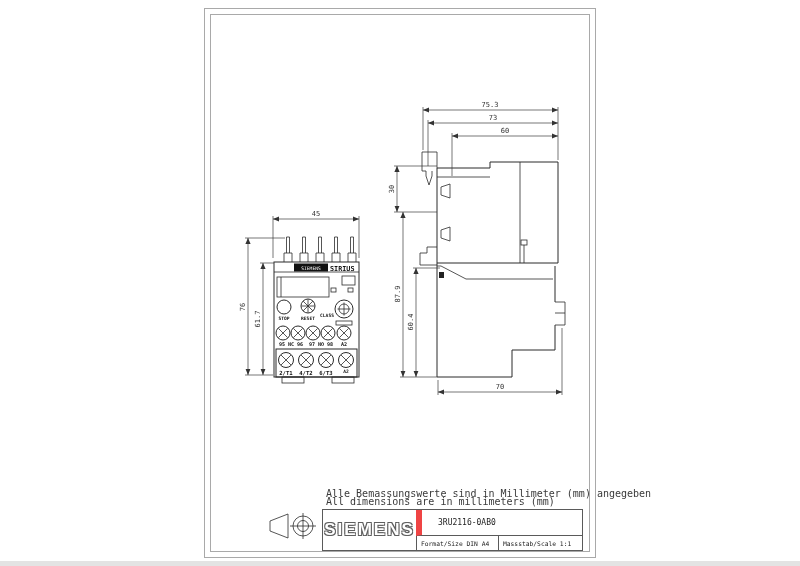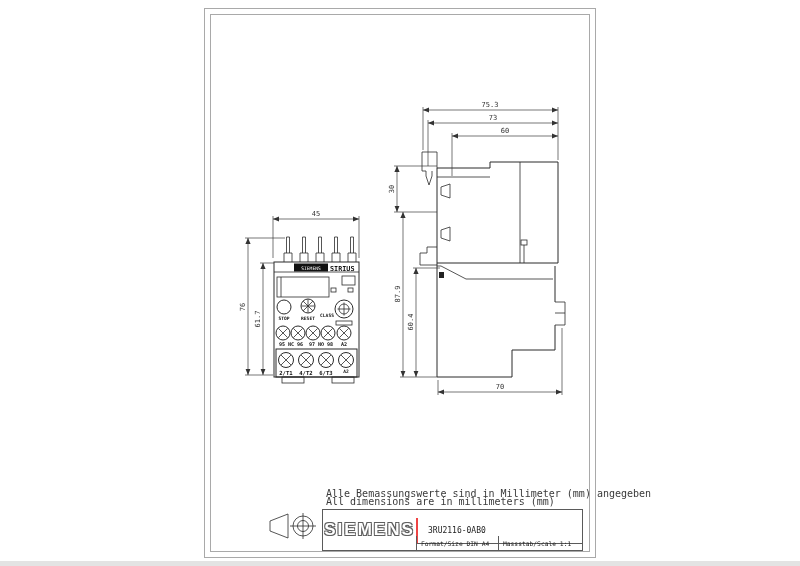--- a/index.html
+++ b/index.html
@@ -12,23 +12,23 @@
   .dimtxt{font:7px "DejaVu Sans Mono",monospace;fill:#333;}
   .tinytxt{font:4.6px "DejaVu Sans Mono",monospace;fill:#111;font-weight:bold;}
   .termtxt{font:5px "DejaVu Sans Mono",monospace;fill:#111;font-weight:bold;}
   .maintxt{font:5.6px "DejaVu Sans Mono",monospace;fill:#111;font-weight:bold;}
   .border{stroke:#a9a9a9;stroke-width:1;fill:none;}
   .notes{position:absolute;left:326px;top:490px;font-size:10px;line-height:8px;color:#3a3a3a;white-space:nowrap;}
   .tb{position:absolute;left:322px;top:509px;width:261px;height:42px;border:1px solid #5a5a5a;box-sizing:border-box;}
   .tb-left{position:absolute;left:0;top:0;width:93px;height:40px;display:flex;align-items:center;justify-content:center;}
   .tb-logo{font-family:"Liberation Sans",sans-serif;font-weight:700;font-size:17px;letter-spacing:2px;color:#fff;
            text-shadow:-1px -1px 0 #5f5f5f,1px -1px 0 #5f5f5f,-1px 1px 0 #5f5f5f,1px 1px 0 #5f5f5f;}
-  .tb-rt{position:absolute;left:93px;top:8px;width:166px;height:26px;border-left:2px solid #ef4444;
+  .tb-rt{position:absolute;left:93px;top:0;width:166px;height:26px;border-left:6px solid #ef4444;
          border-bottom:1px solid #5a5a5a;box-sizing:border-box;font-size:8px;color:#222;
-         display:flex;align-items:center;padding-left:10px;}
+         display:flex;align-items:center;padding-left:16px;}
   .tb-rb1{position:absolute;left:93px;top:26px;width:82px;height:14px;border-left:1px solid #5a5a5a;
           box-sizing:border-box;font-size:6.3px;color:#222;display:flex;align-items:center;padding-left:4px;white-space:nowrap;}
   .tb-rb2{position:absolute;left:175px;top:26px;width:86px;height:14px;border-left:1px solid #5a5a5a;
           box-sizing:border-box;font-size:6.3px;color:#222;display:flex;align-items:center;padding-left:4px;white-space:nowrap;}
   .bottom-edge{position:absolute;left:0;bottom:0;width:800px;height:5px;background:#e3e3e3;}
 </style>
 </head>
 <body>
 
 <div id="stage">

